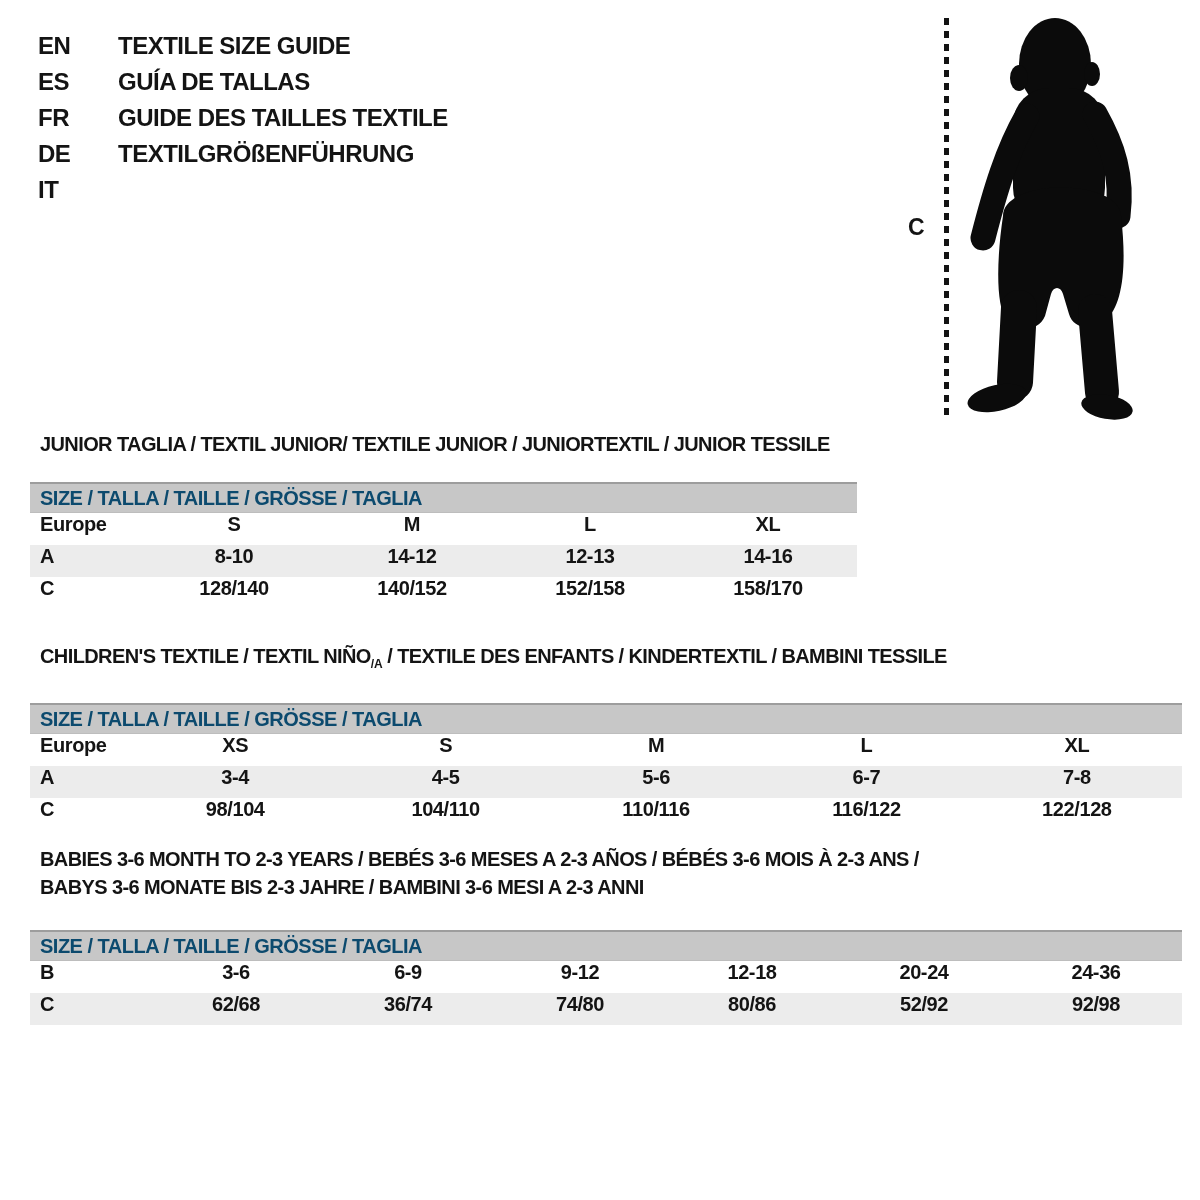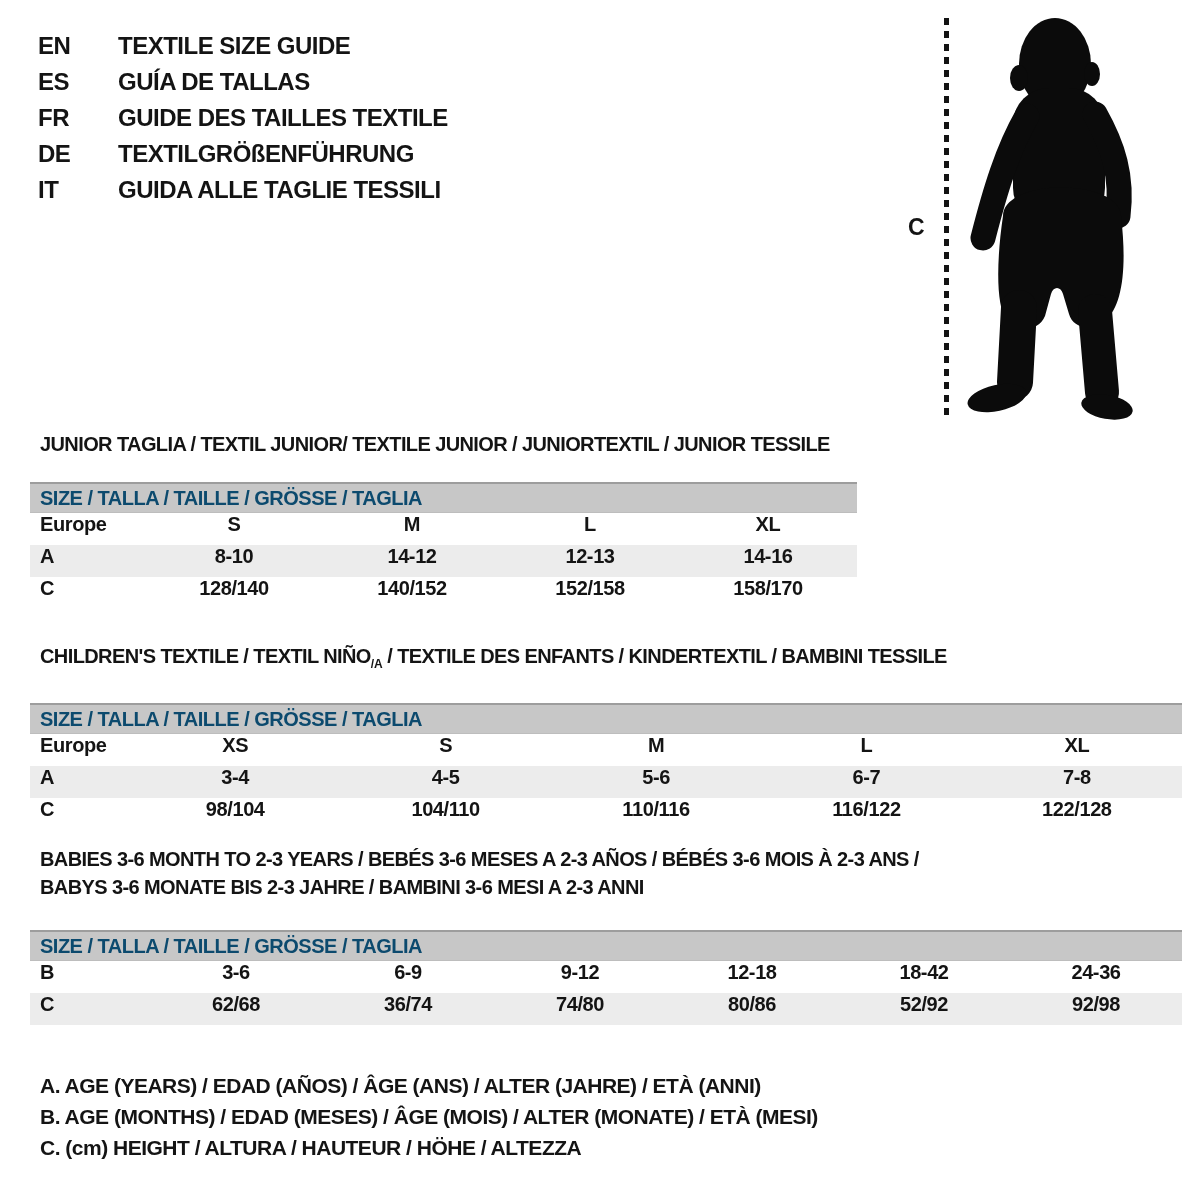--- a/index.html
+++ b/index.html
@@ -75,21 +75,20 @@
     <div class="lang-row">
       <span class="lang-code">FR</span>
       <span class="lang-label">GUIDE DES TAILLES TEXTILE</span>
     </div>
     <div class="lang-row">
       <span class="lang-code">DE</span>
       <span class="lang-label">TEXTILGRÖßENFÜHRUNG</span>
     </div>
     <div class="lang-row">
       <span class="lang-code">IT</span>
-      <span class="lang-label">GUIDA ALLE TAGLIE TESSILI</span>
     </div>
   </div>
 
   <div class="measure-line"></div>
   <div class="measure-label">C</div>
   <svg class="silhouette" viewBox="0 0 180 404" xmlns="http://www.w3.org/2000/svg" aria-hidden="true">
     <g fill="#0b0b0b" stroke="none">
       <ellipse cx="100" cy="48" rx="36" ry="46"></ellipse>
       <ellipse cx="64" cy="62" rx="9" ry="13"></ellipse>
       <ellipse cx="137" cy="58" rx="8" ry="12"></ellipse>
@@ -163,33 +162,28 @@
     <div class="section-title">BABIES 3-6 MONTH TO 2-3 YEARS / BEBÉS 3-6 MESES A 2-3 AÑOS / BÉBÉS 3-6 MOIS À 2-3 ANS /</div>
     <div class="section-title">BABYS 3-6 MONATE BIS 2-3 JAHRE / BAMBINI 3-6 MESI A 2-3 ANNI</div>
     <div class="title-gap"></div>
     <div class="size-bar">SIZE / TALLA / TAILLE / GRÖSSE / TAGLIA</div>
     <div class="trow">
       <span class="rlabel">B</span>
       <span class="cell">3-6</span>
       <span class="cell">6-9</span>
       <span class="cell">9-12</span>
       <span class="cell">12-18</span>
-      <span class="cell">18-42</span>
+      <span class="cell">20-24</span>
       <span class="cell">24-36</span>
     </div>
     <div class="trow alt">
       <span class="rlabel">C</span>
       <span class="cell">62/68</span>
       <span class="cell">36/74</span>
       <span class="cell">74/80</span>
       <span class="cell">80/86</span>
       <span class="cell">52/92</span>
       <span class="cell">92/98</span>
     </div>
   </section>
 
-  <div class="legend">
-    <div>A. AGE (YEARS) / EDAD (AÑOS) / ÂGE (ANS) / ALTER (JAHRE) / ETÀ (ANNI)</div>
-    <div>B. AGE (MONTHS) / EDAD (MESES) / ÂGE (MOIS) / ALTER (MONATE) / ETÀ (MESI)</div>
-    <div>C. (cm) HEIGHT / ALTURA / HAUTEUR / HÖHE / ALTEZZA</div>
-  </div>
 
 </div>
 
 </body></html>

